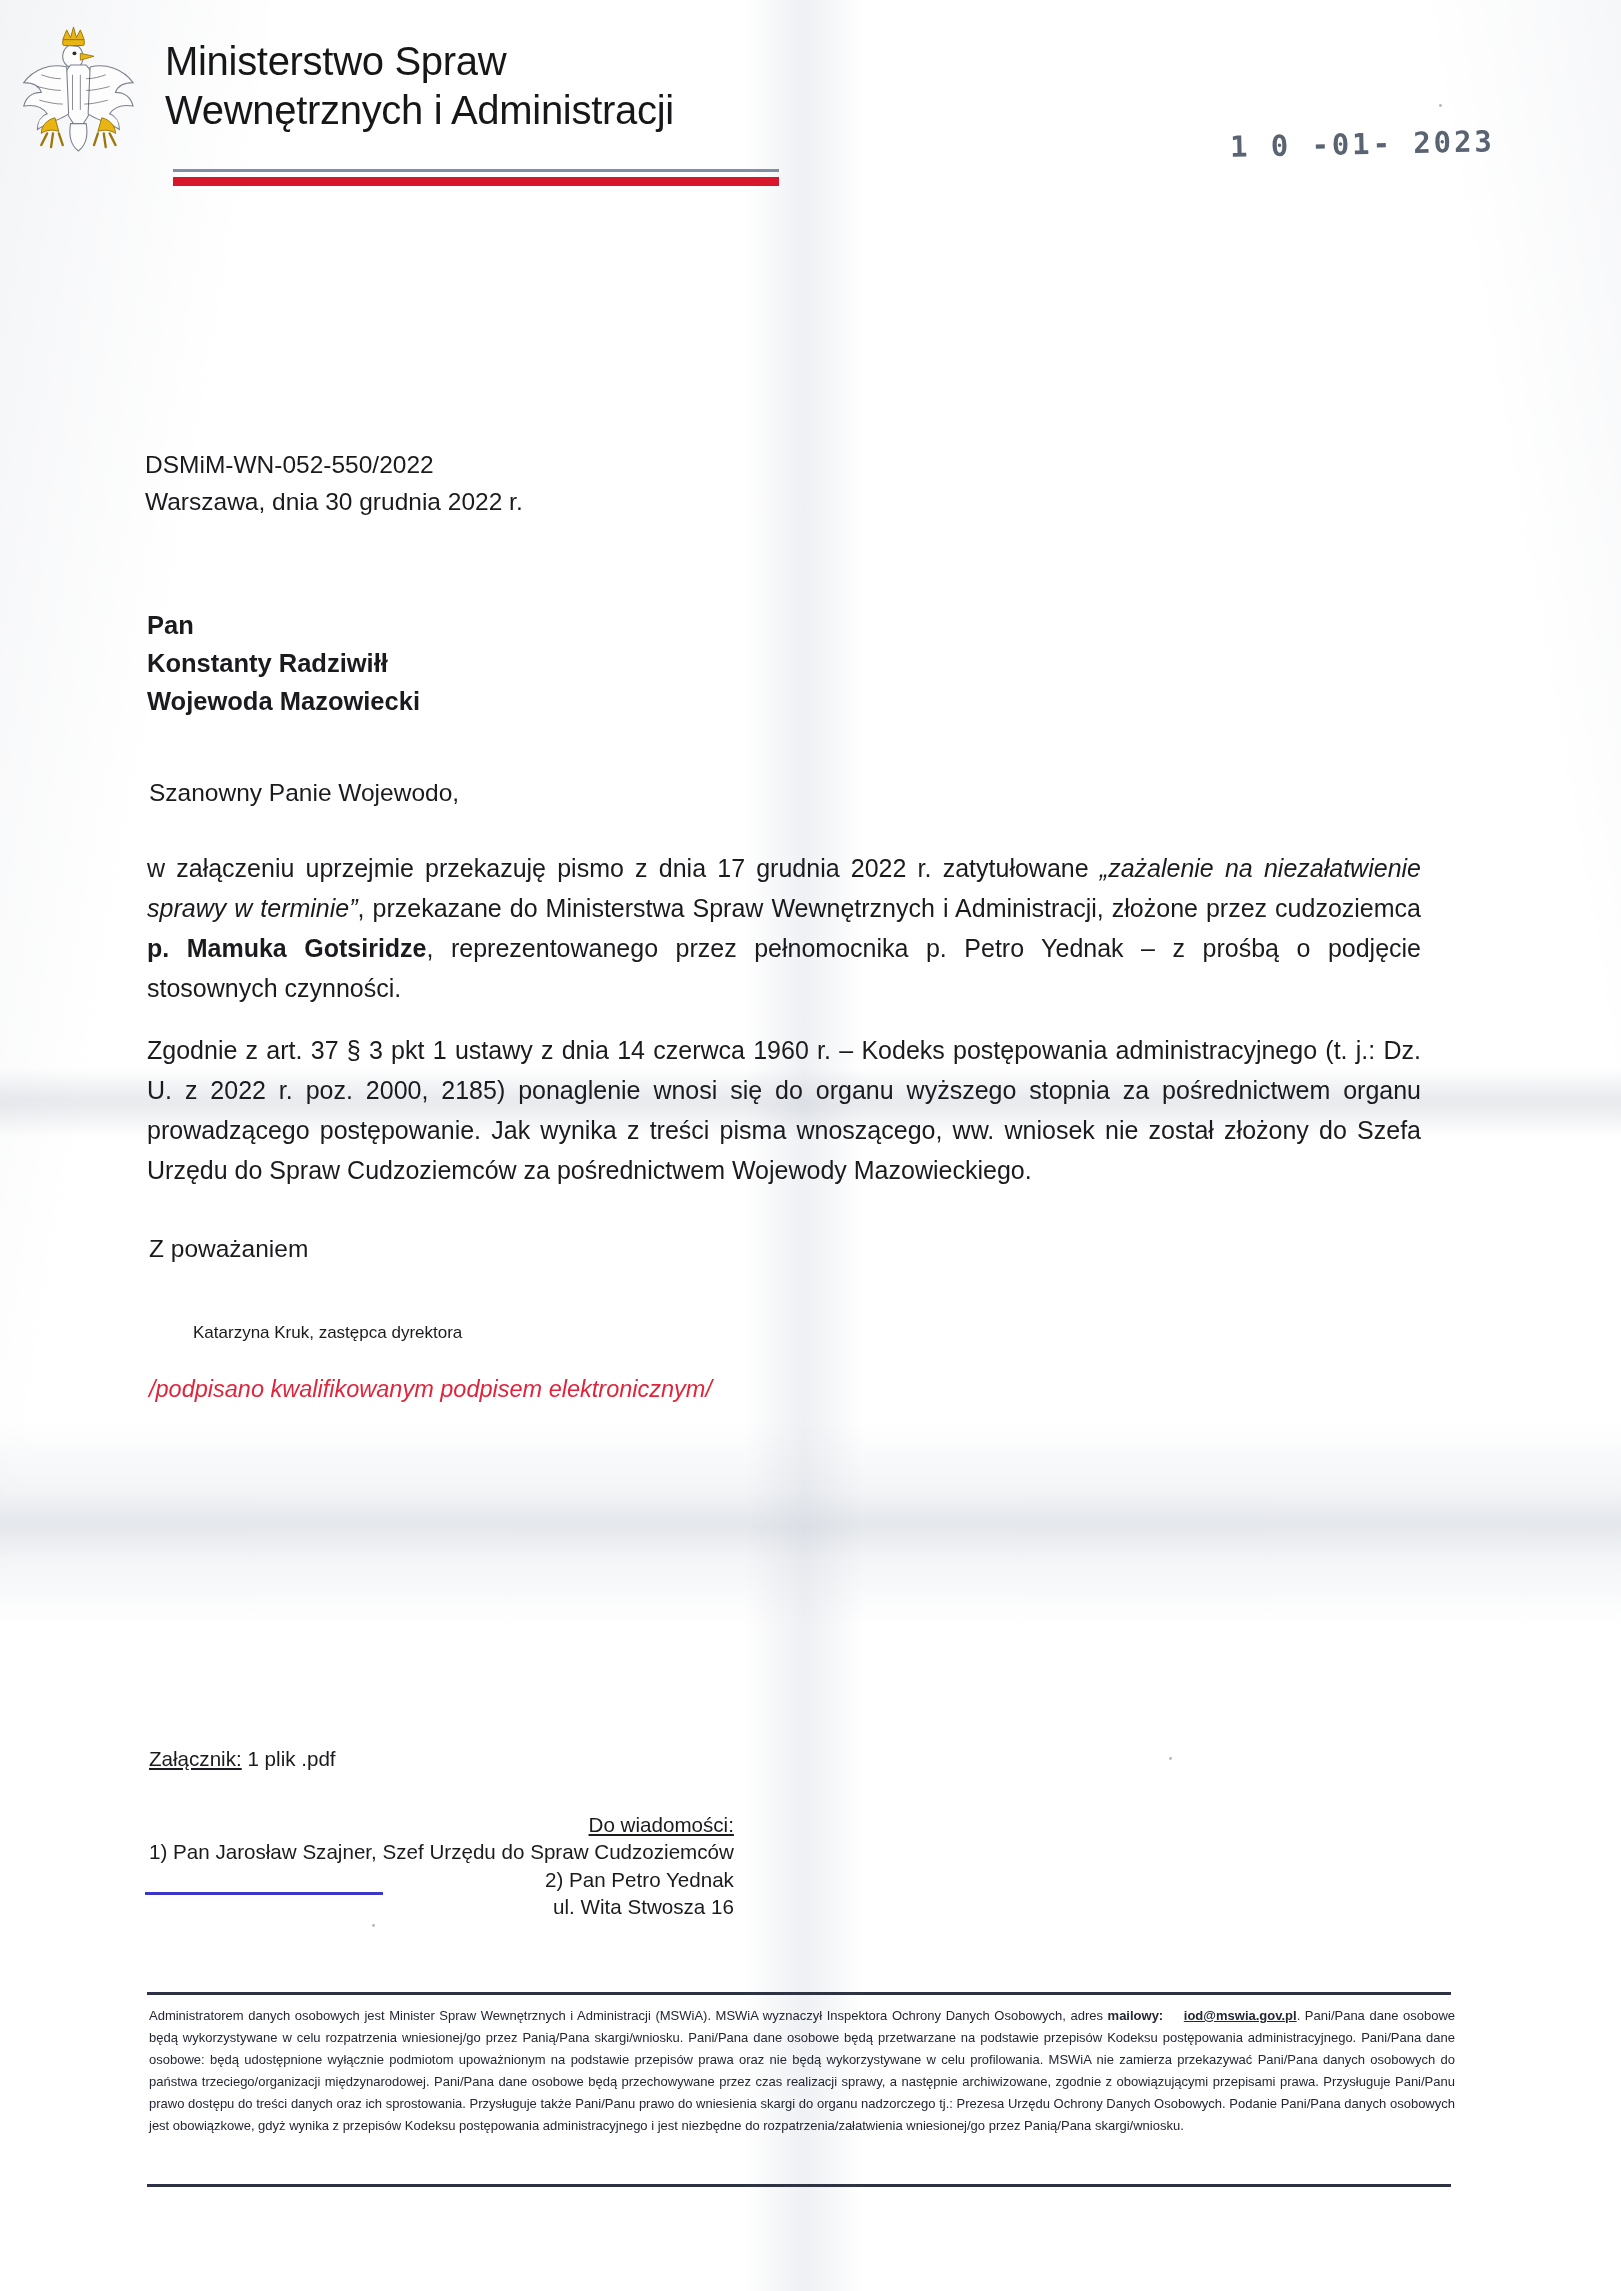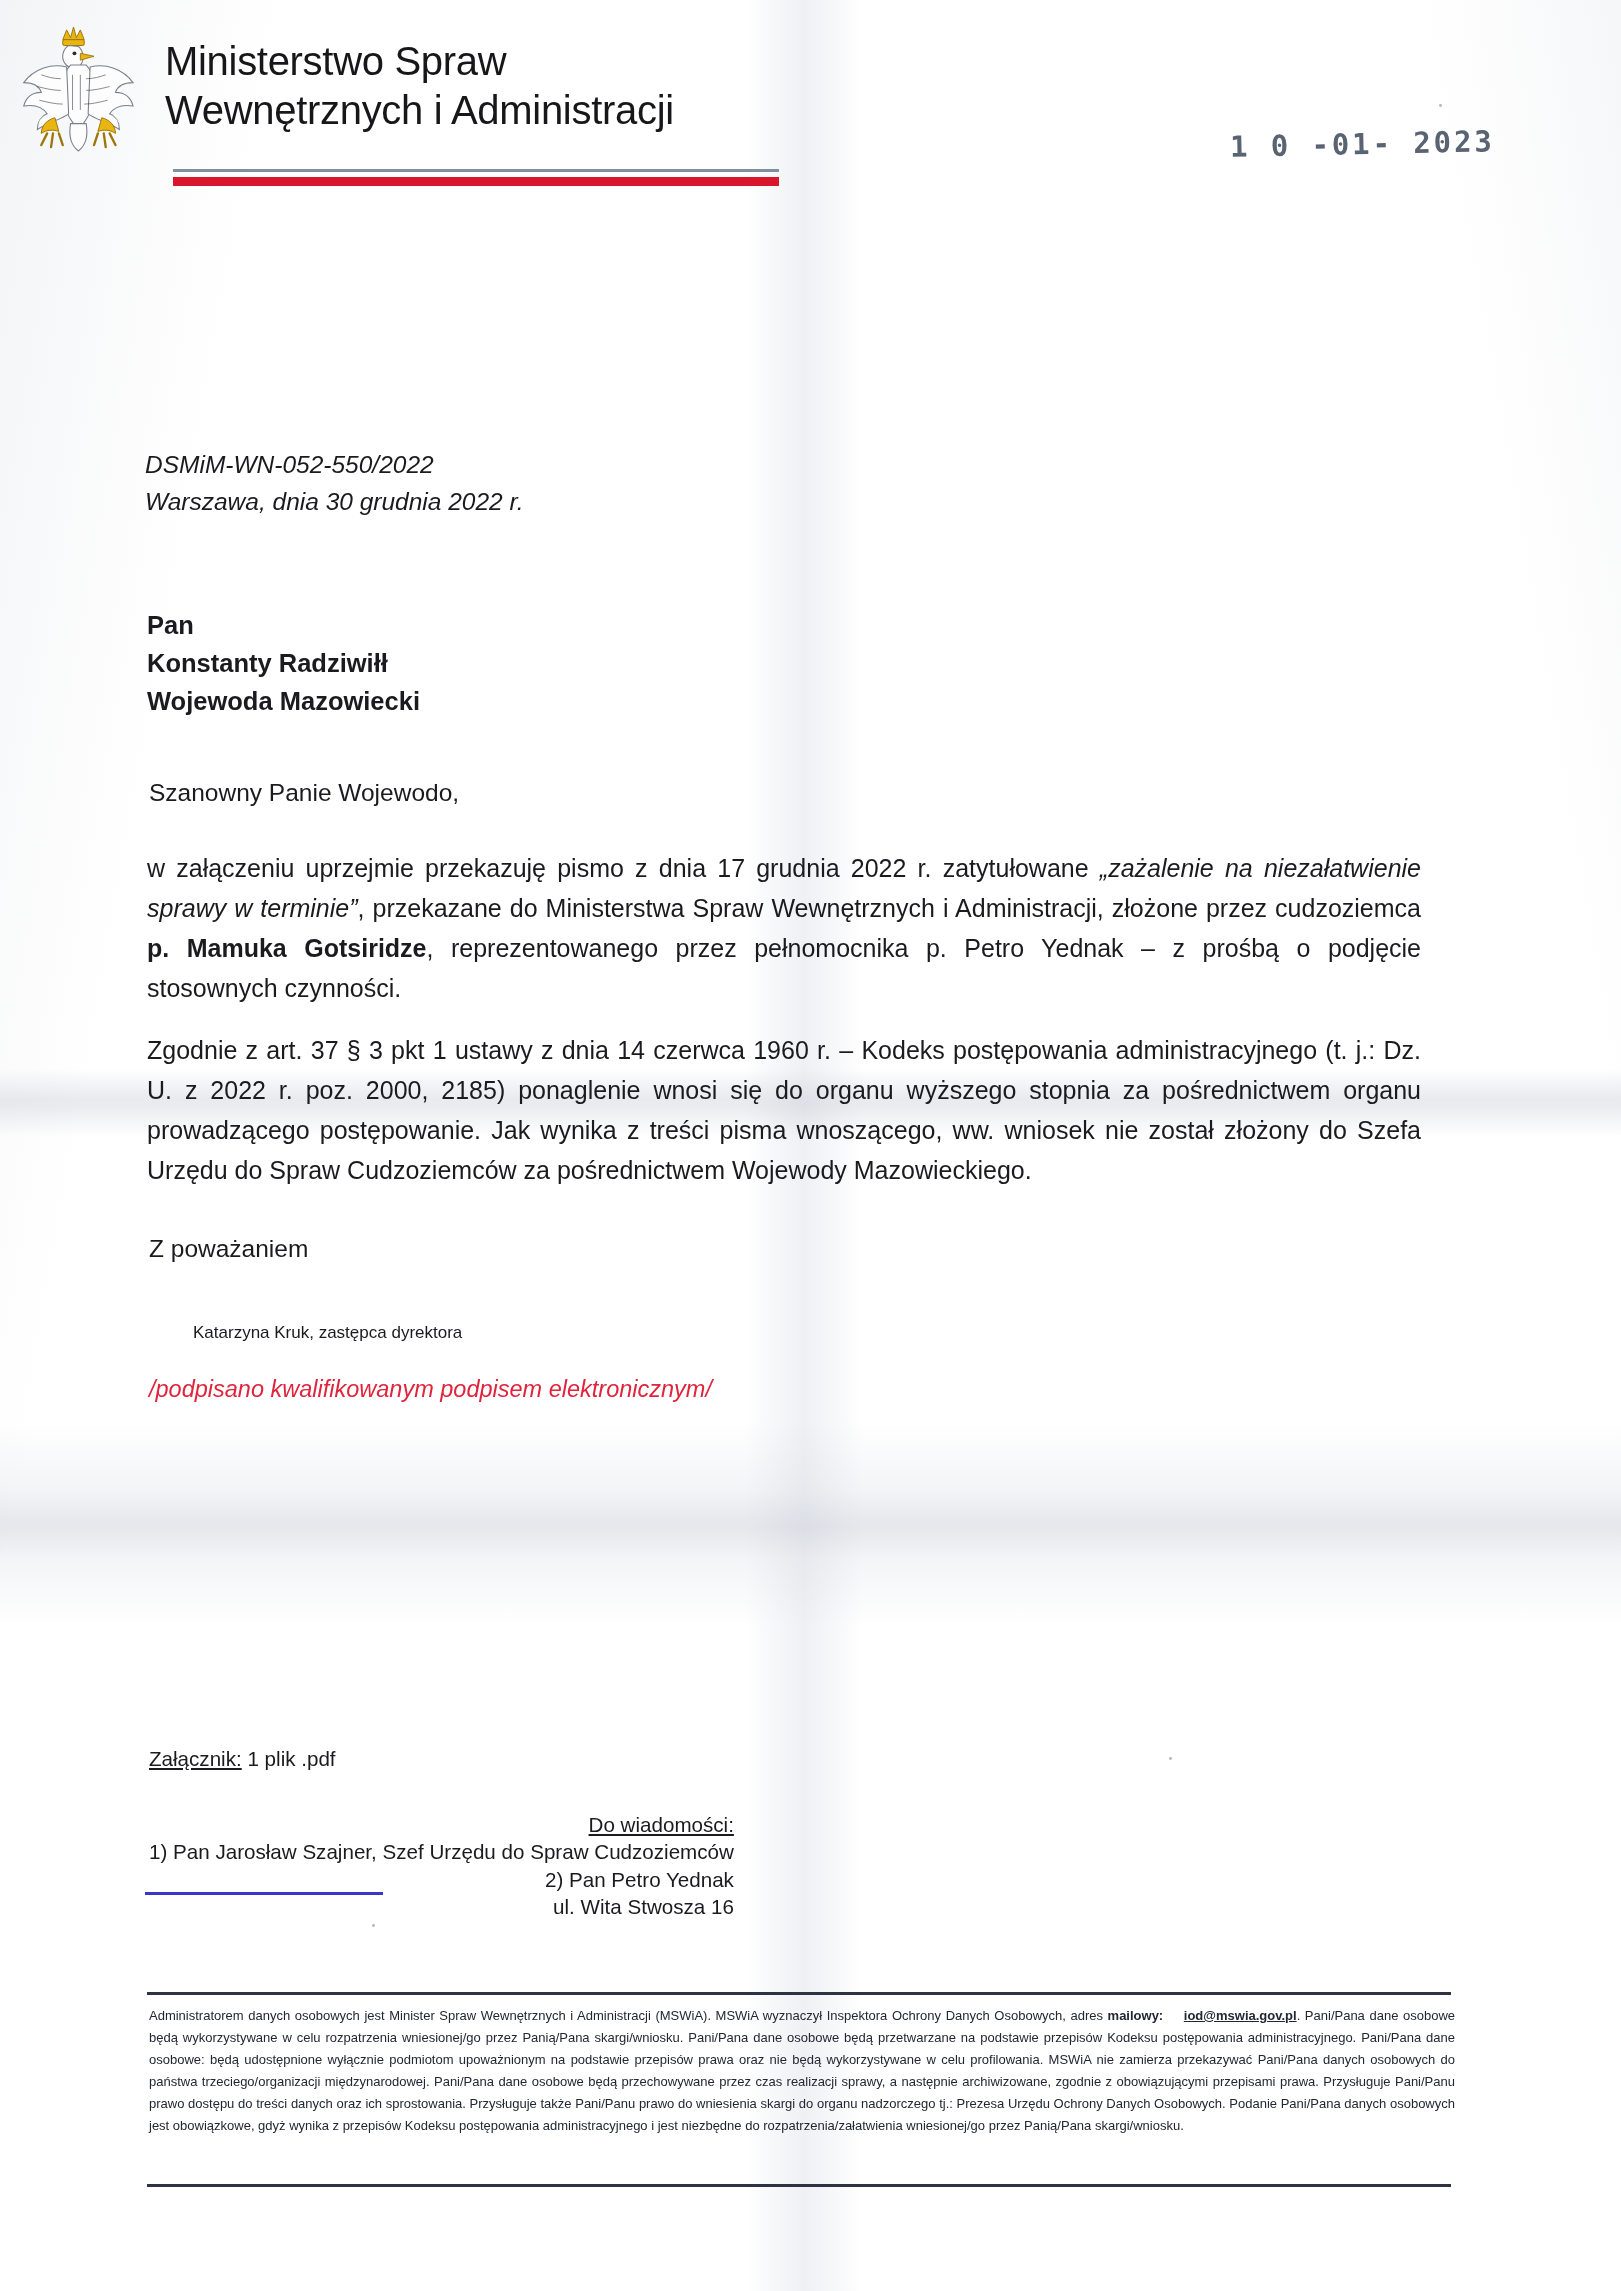--- a/index.html
+++ b/index.html
@@ -103,21 +103,20 @@
     line-height: 35px;
     white-space: pre-line;
   }
   .ref-block {
     position: absolute;
     left: 145px;
     top: 446px;
     font-size: 24.5px;
     line-height: 37px;
     white-space: pre-line;
-    font-style: italic;
   }
   .addressee-block {
     position: absolute;
     left: 147px;
     top: 606px;
     font-size: 25.5px;
     line-height: 38px;
     font-weight: 700;
     white-space: pre-line;
   }

